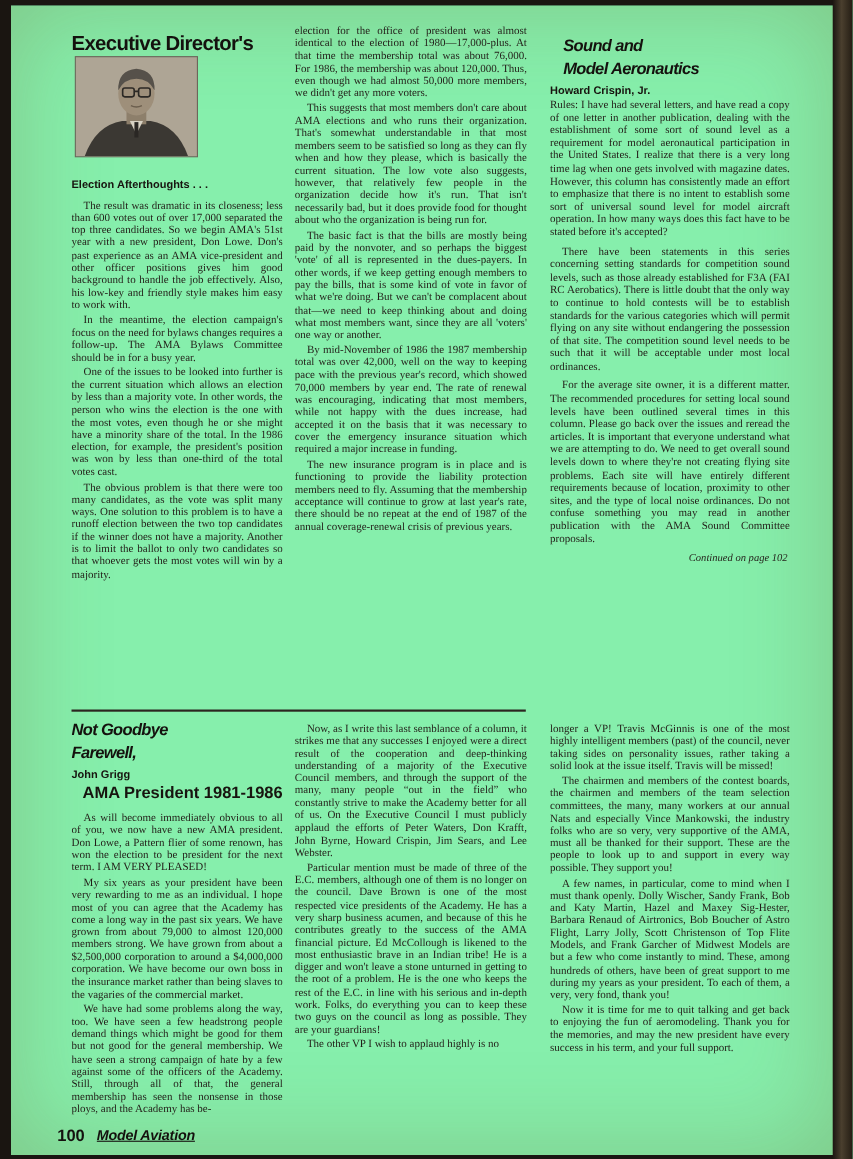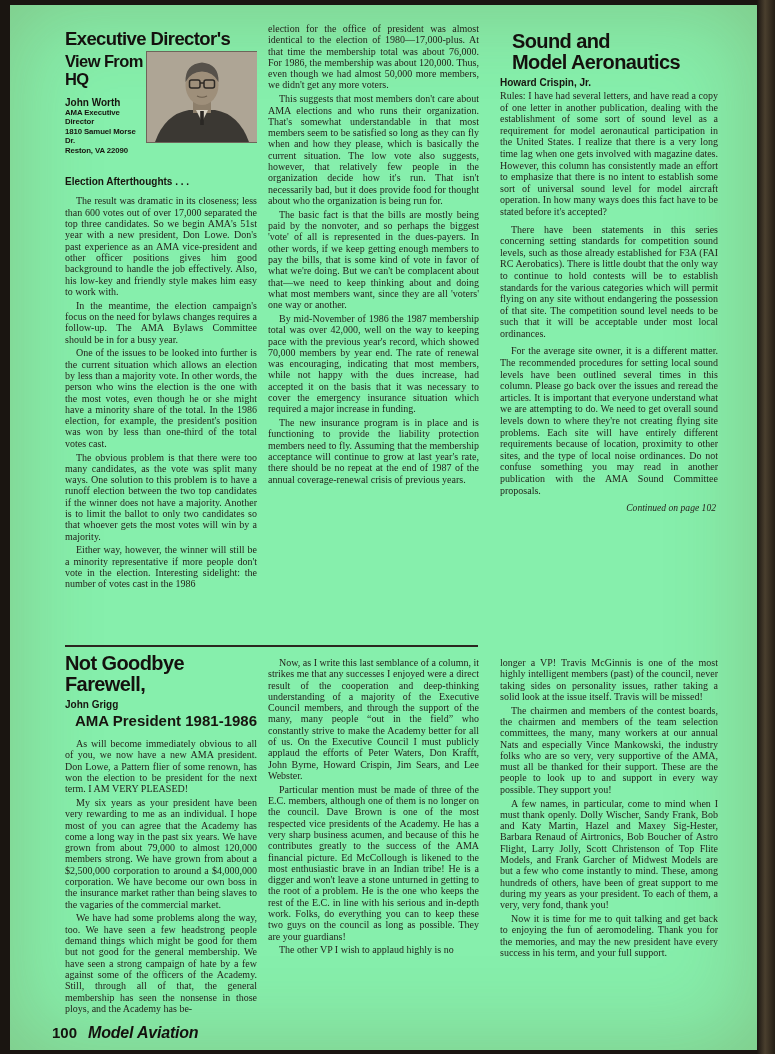--- a/index.html
+++ b/index.html
@@ -25,21 +25,21 @@
   .col2-top { left:258px; top:18px;  width:211px; max-height:620px; overflow:hidden; }
   .col3-top { left:490px; top:26px;  width:218px; max-height:616px; overflow:hidden; }
   .divider  { position:absolute; left:55px; top:640px; width:413px; height:1.5px; background:#2b2620; }
   .col1-bot { left:55px;  top:648px; width:192px; max-height:376px; overflow:hidden; }
   .col2-bot { left:258px; top:652px; width:211px; max-height:374px; overflow:hidden; }
   .col3-bot { left:490px; top:652px; width:218px; max-height:376px; overflow:hidden; }
 
   .hl { font-weight:bold; color:#14110e; letter-spacing:-0.6px; font-family:"Liberation Sans", sans-serif; }
   .hl-exec1  { font-size:18.5px; line-height:19.5px; }
   .hl-exec23 { font-size:16.5px; line-height:18px; }
-  .hl-big    { font-size:20px;   line-height:21px; }
+  .hl-big    { font-size:15px;   line-height:21px;font-style:italic; }
   .sound-title { padding-left:12px; }
 
   .title-row { display:flex; margin-top:3px; }
   .title-left { flex:1; min-width:0; }
   .photo { width:110px; height:90px; flex:none; margin-left:4px; background:#a39a8a; outline:1px solid #6d655a; }
   .photo svg { display:block; }
 
   .byline-name { font-weight:bold; font-size:10px; margin-top:9px; color:#17140f; }
   .byline-sub  { font-weight:bold; font-size:7.8px; line-height:9.6px; letter-spacing:-0.1px; color:#17140f; }
   .byline-right { font-weight:bold; font-size:10px; text-align:left; color:#17140f; margin:4px 0 2px; }
@@ -54,38 +54,30 @@
     margin:0 0 2.5px 0;
     hyphens:auto; -webkit-hyphens:auto;
   }
   .indent { text-indent:11px; }
   .sound-p { line-height:11.6px; margin-bottom:6px; }
   .run-in { font-weight:normal; font-family:"Liberation Serif", serif; }
   .continued { font-family:"Liberation Serif", serif; font-style:italic; font-size:9.6px; text-align:right; color:#221e18; margin-top:3px; padding-right:2px; }
 
   .footer { position:absolute; left:42px; top:1019px; display:flex; align-items:flex-start; gap:11px; }
   .page-num { font-weight:bold; font-size:15px; color:#14110e; }
-  .mag-name { font-weight:bold; font-style:italic; font-size:16px; color:#14110e; letter-spacing:-0.2px; }
+  .mag-name { font-weight:bold; font-style:italic; font-size:13px; color:#14110e; letter-spacing:-0.2px;text-decoration:underline; }
 </style>
 </head>
 <body>
 
 <div class="page">
 
   <section class="col col1-top">
     <h1 class="hl hl-exec1">Executive Director's</h1>
     <div class="title-row">
-      <div class="title-left">
-        <h1 class="hl hl-exec23">View From</h1>
-        <h1 class="hl hl-exec23">HQ</h1>
-        <div class="byline-name">John Worth</div>
-        <div class="byline-sub">AMA Executive Director</div>
-        <div class="byline-sub">1810 Samuel Morse Dr.</div>
-        <div class="byline-sub">Reston, VA 22090</div>
-      </div>
       <div class="photo">
         <svg viewBox="0 0 110 90" width="110" height="90">
           <rect width="110" height="90" fill="#a89f90"></rect>
           <rect width="110" height="90" fill="#b6ac9b" opacity="0.45"></rect>
           <path d="M8,90 Q18,62 42,58 L68,58 Q92,62 102,90 Z" fill="#3b3833"></path>
           <rect x="46" y="46" width="18" height="15" fill="#8d7f6b"></rect>
           <ellipse cx="55" cy="33" rx="16.5" ry="20" fill="#9e8f7a"></ellipse>
           <path d="M38.5,30 Q38,12 55,10.5 Q72,12 71.5,30 Q66,19.5 55,19.5 Q44,19.5 38.5,30 Z" fill="#56514a"></path>
           <g stroke="#2c2925" stroke-width="1.5" fill="none">
             <rect x="42.5" y="28" width="10.5" height="8" rx="2"></rect>
@@ -96,21 +88,20 @@
           <path d="M49,58 L55,70 L61,58 Z" fill="#d8d2c4"></path>
           <rect x="53.2" y="59" width="3.6" height="14" fill="#2a2724"></rect>
         </svg>
       </div>
     </div>
     <h3 class="sect-head">Election Afterthoughts . . .</h3>
     <p class="body-p indent">The result was dramatic in its closeness; less than 600 votes out of over 17,000 separated the top three candidates. So we begin AMA's 51st year with a new president, Don Lowe. Don's past experience as an AMA vice-president and other officer positions gives him good background to handle the job effectively. Also, his low-key and friendly style makes him easy to work with.</p>
     <p class="body-p indent">In the meantime, the election campaign's focus on the need for bylaws changes requires a follow-up. The AMA Bylaws Committee should be in for a busy year.</p>
     <p class="body-p indent">One of the issues to be looked into further is the current situation which allows an election by less than a majority vote. In other words, the person who wins the election is the one with the most votes, even though he or she might have a minority share of the total. In the 1986 election, for example, the president's position was won by less than one-third of the total votes cast.</p>
     <p class="body-p indent">The obvious problem is that there were too many candidates, as the vote was split many ways. One solution to this problem is to have a runoff election between the two top candidates if the winner does not have a majority. Another is to limit the ballot to only two candidates so that whoever gets the most votes will win by a majority.</p>
-    <p class="body-p indent">Either way, however, the winner will still be a minority representative if more people don't vote in the election. Interesting sidelight: the number of votes cast in the 1986</p>
   </section>
 
   <section class="col col2-top">
     <p class="body-p">election for the office of president was almost identical to the election of 1980—17,000-plus. At that time the membership total was about 76,000. For 1986, the membership was about 120,000. Thus, even though we had almost 50,000 more members, we didn't get any more voters.</p>
     <p class="body-p indent">This suggests that most members don't care about AMA elections and who runs their organization. That's somewhat understandable in that most members seem to be satisfied so long as they can fly when and how they please, which is basically the current situation. The low vote also suggests, however, that relatively few people in the organization decide how it's run. That isn't necessarily bad, but it does provide food for thought about who the organization is being run for.</p>
     <p class="body-p indent">The basic fact is that the bills are mostly being paid by the nonvoter, and so perhaps the biggest 'vote' of all is represented in the dues-payers. In other words, if we keep getting enough members to pay the bills, that is some kind of vote in favor of what we're doing. But we can't be complacent about that—we need to keep thinking about and doing what most members want, since they are all 'voters' one way or another.</p>
     <p class="body-p indent">By mid-November of 1986 the 1987 membership total was over 42,000, well on the way to keeping pace with the previous year's record, which showed 70,000 members by year end. The rate of renewal was encouraging, indicating that most members, while not happy with the dues increase, had accepted it on the basis that it was necessary to cover the emergency insurance situation which required a major increase in funding.</p>
     <p class="body-p indent">The new insurance program is in place and is functioning to provide the liability protection members need to fly. Assuming that the membership acceptance will continue to grow at last year's rate, there should be no repeat at the end of 1987 of the annual coverage-renewal crisis of previous years.</p>
   </section>
 

